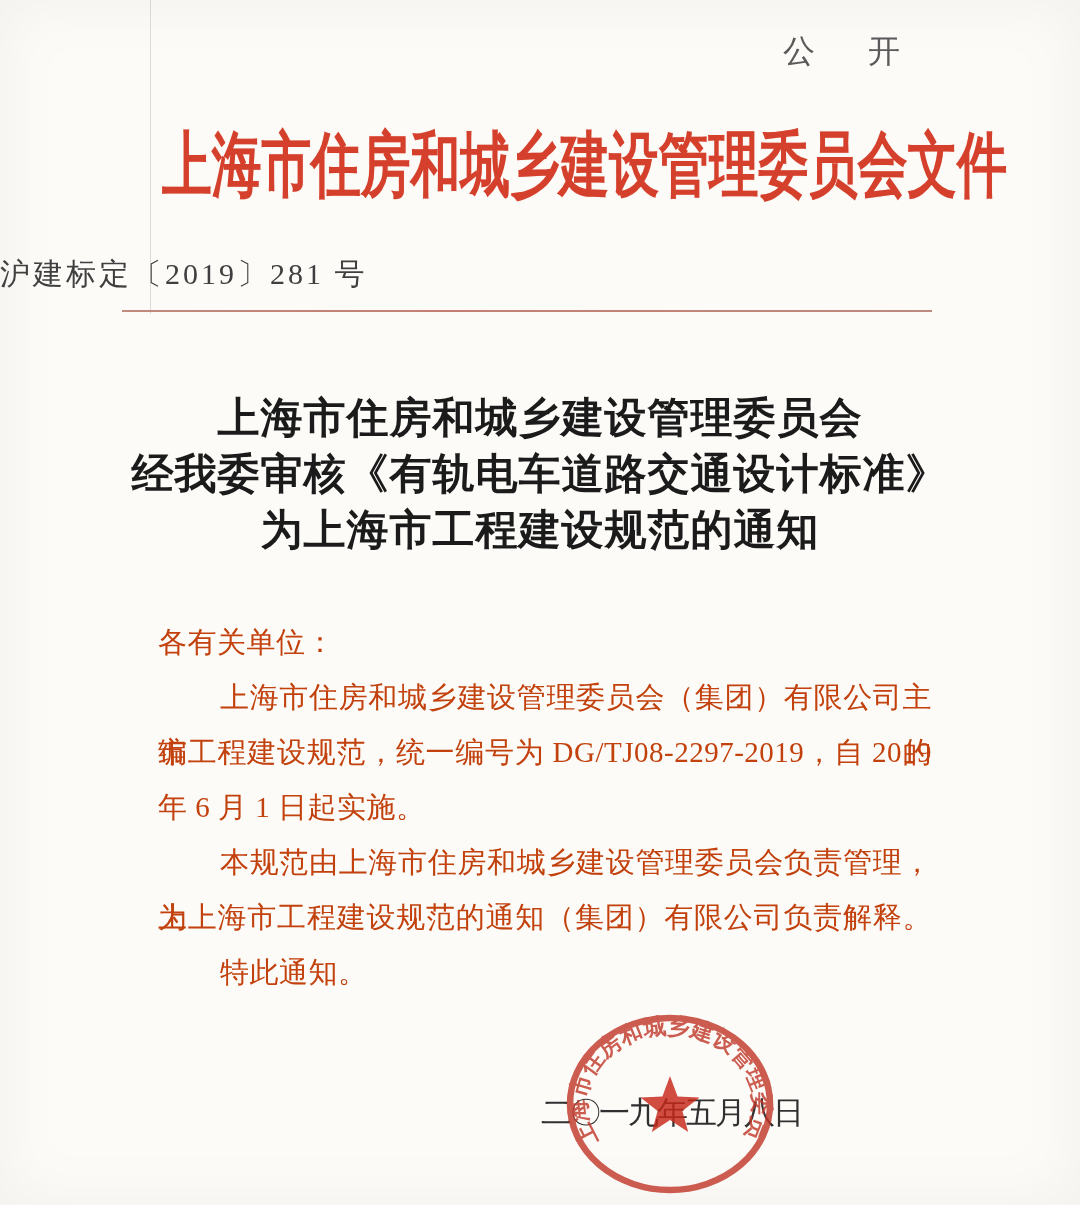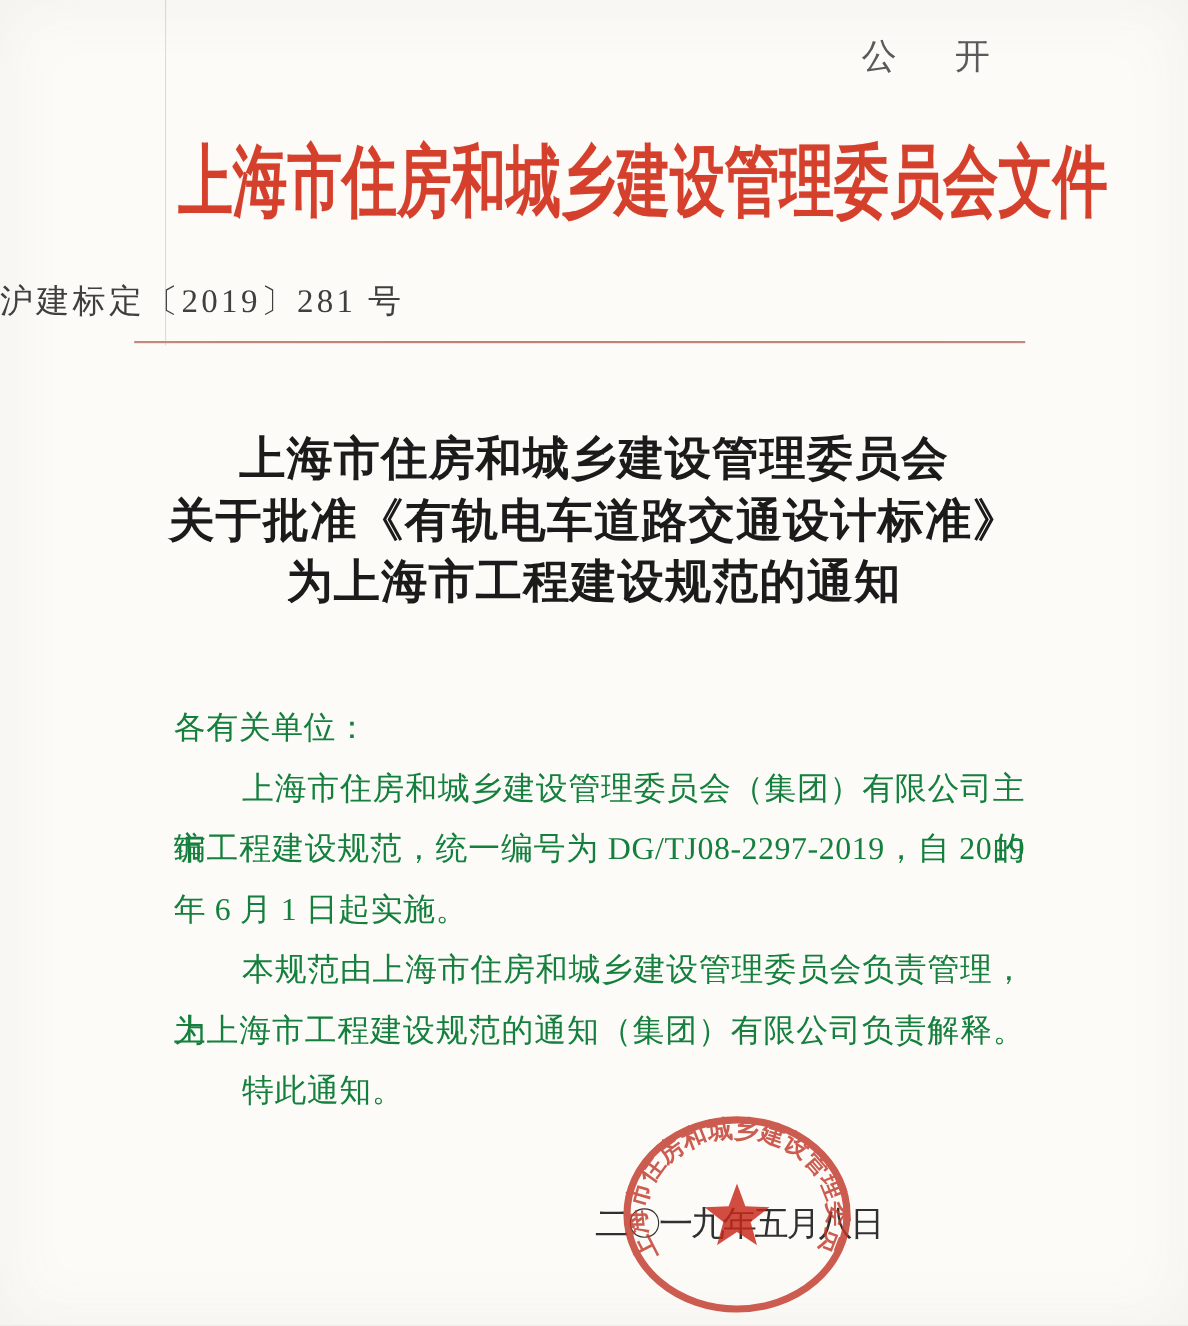--- a/index.html
+++ b/index.html
@@ -80,24 +80,24 @@
   }
   .title-line {
     font-size: 42px;
     line-height: 56px;
     font-weight: bold;
     letter-spacing: 1px;
     white-space: nowrap;
   }
   .body-block {
     position: absolute;
-    top: 635px;
+    top: 615px;
     left: 158px;
     width: 774px;
-    color: #15803d;
+    color: #c2410c;
   }
   .body-line {
     font-size: 29px;
     line-height: 55px;
     height: 55px;
     white-space: nowrap;
     letter-spacing: 0.5px;
   }
   .body-line.fill {
     white-space: normal;
@@ -138,21 +138,21 @@
   <div class="classification">公 开</div>
 
   <div class="masthead">上海市住房和城乡建设管理委员会文件</div>
 
   <div class="doc-number">沪建标定〔2019〕281 号</div>
 
   <div class="red-rule"></div>
 
   <div class="notice-title">
       <div class="title-line">上海市住房和城乡建设管理委员会</div>
-      <div class="title-line">关于批准《有轨电车道路交通设计标准》</div>
+      <div class="title-line">经我委审核《有轨电车道路交通设计标准》</div>
       <div class="title-line">为上海市工程建设规范的通知</div>
     </div>
 
   <div class="body-block">
       <div class="body-line">各有关单位：</div>
       <div class="body-line indent fill">上海市住房和城乡建设管理委员会（集团）有限公司主编的</div>
       <div class="body-line fill">市工程建设规范，统一编号为 DG/TJ08-2297-2019，自 2019</div>
       <div class="body-line">年 6 月 1 日起实施。</div>
       <div class="body-line indent fill">本规范由上海市住房和城乡建设管理委员会负责管理，上</div>
       <div class="body-line fill">为上海市工程建设规范的通知（集团）有限公司负责解释。</div>

